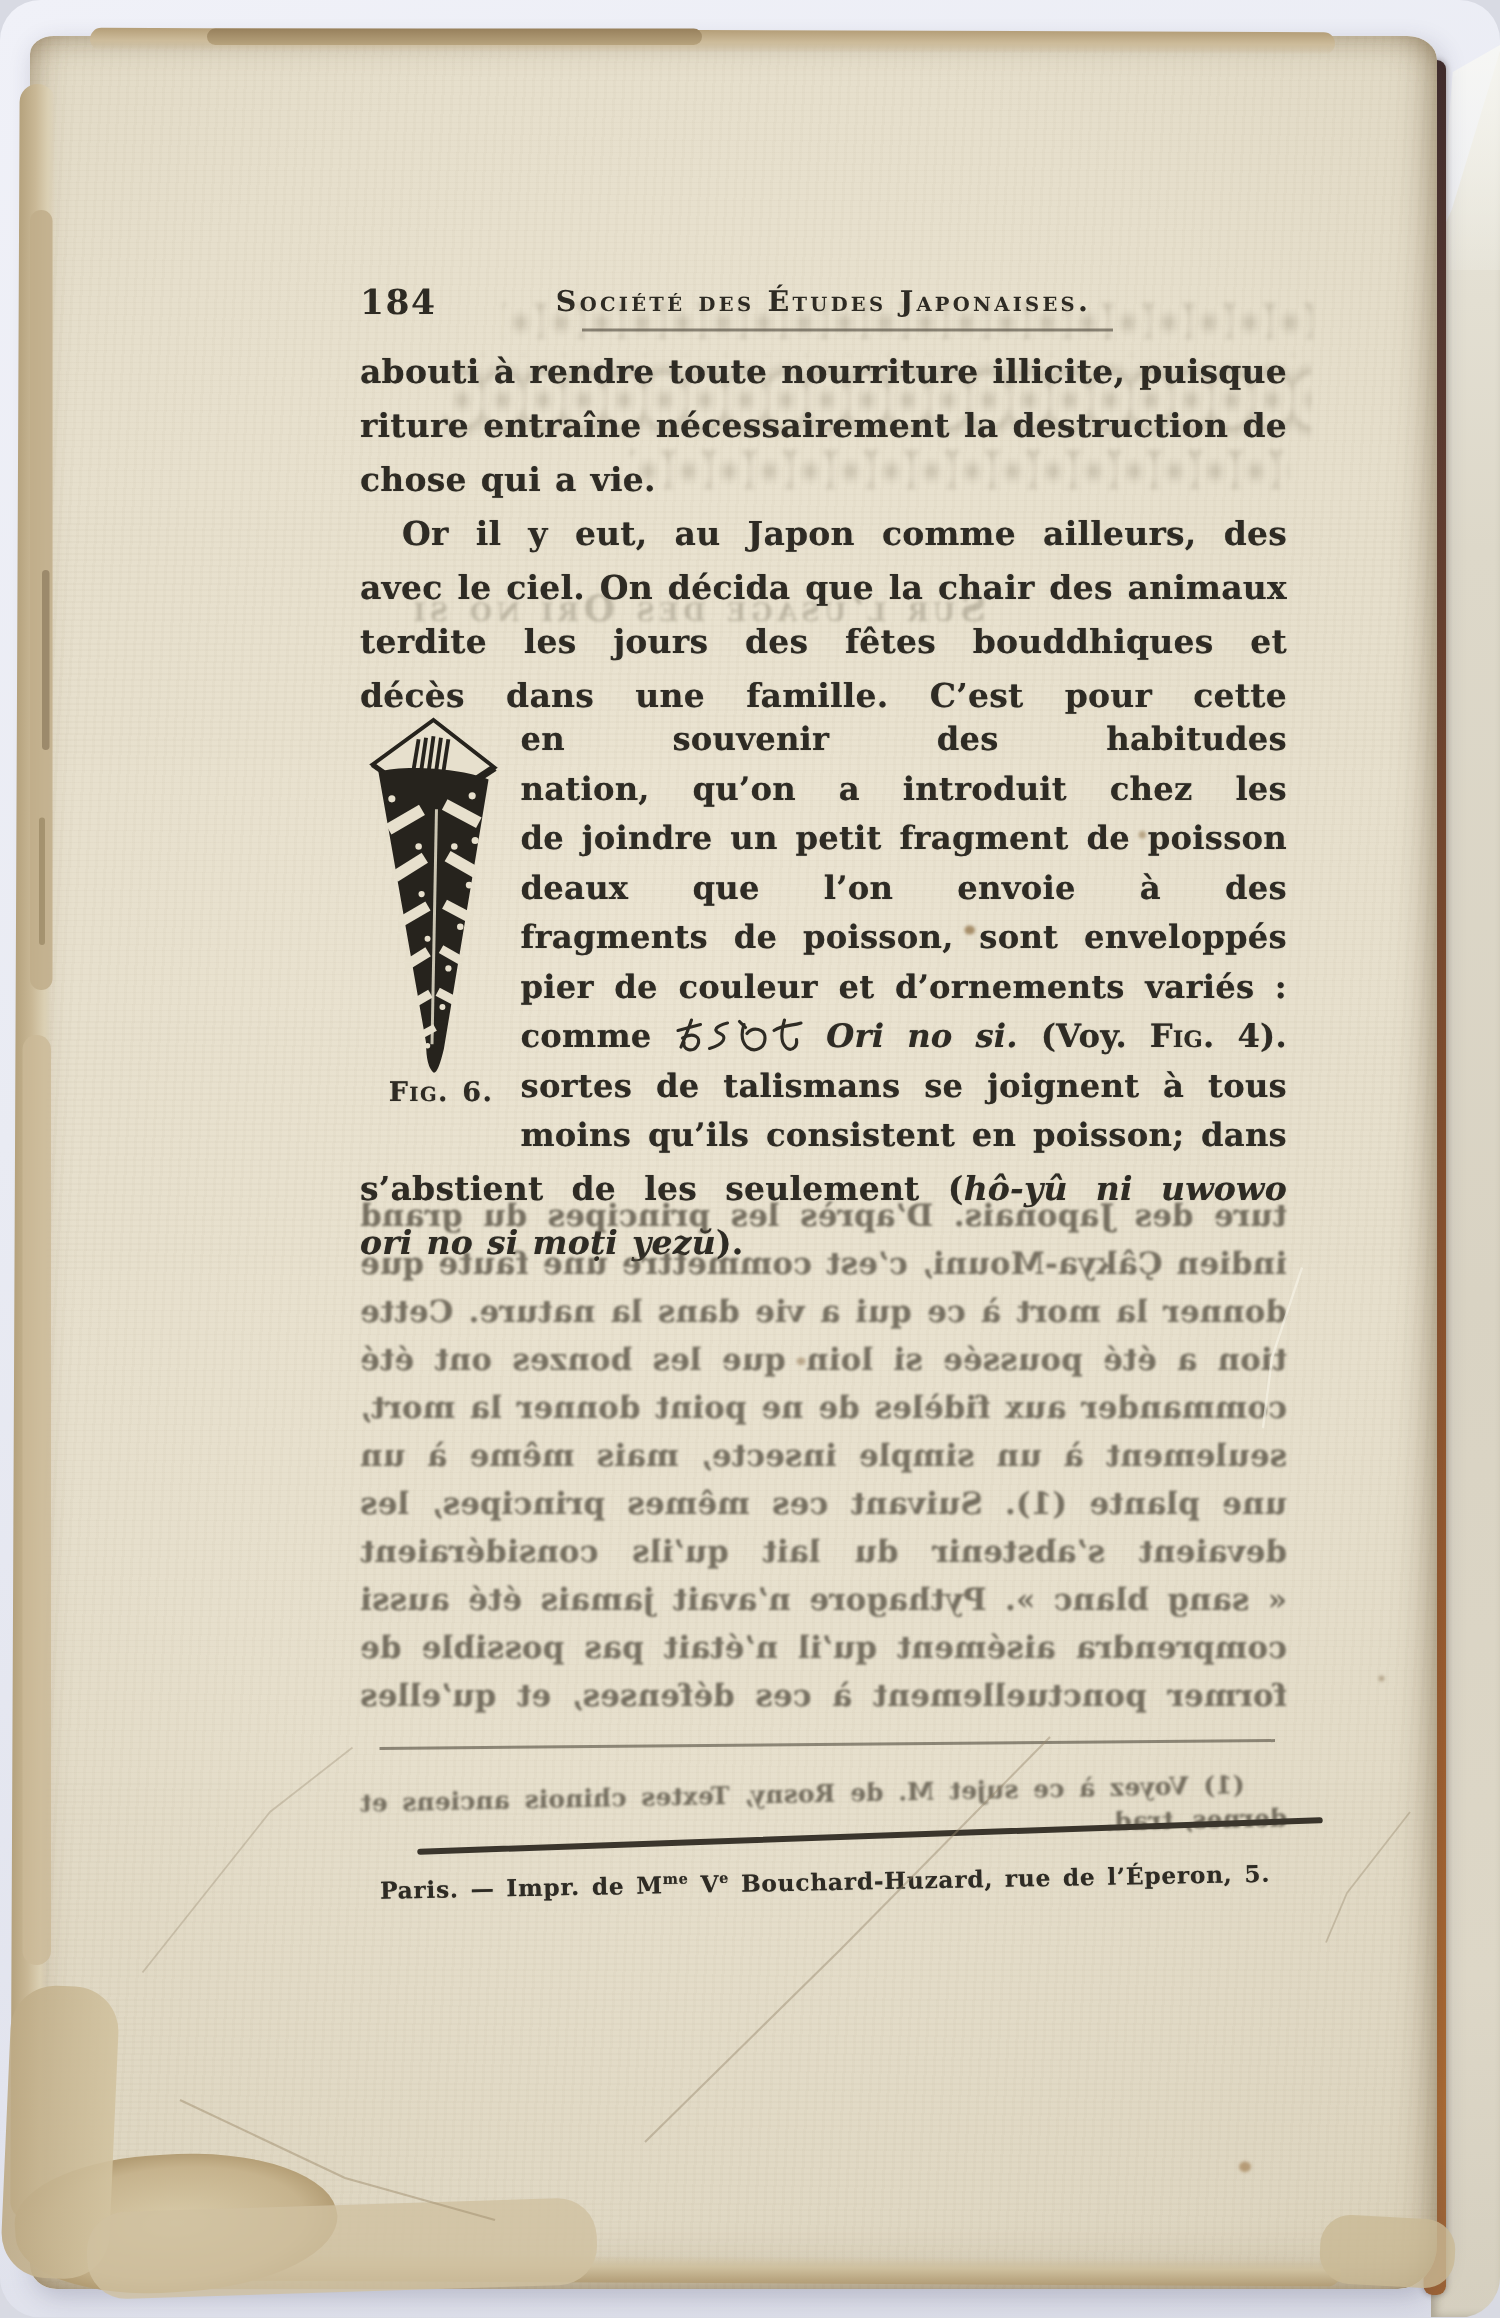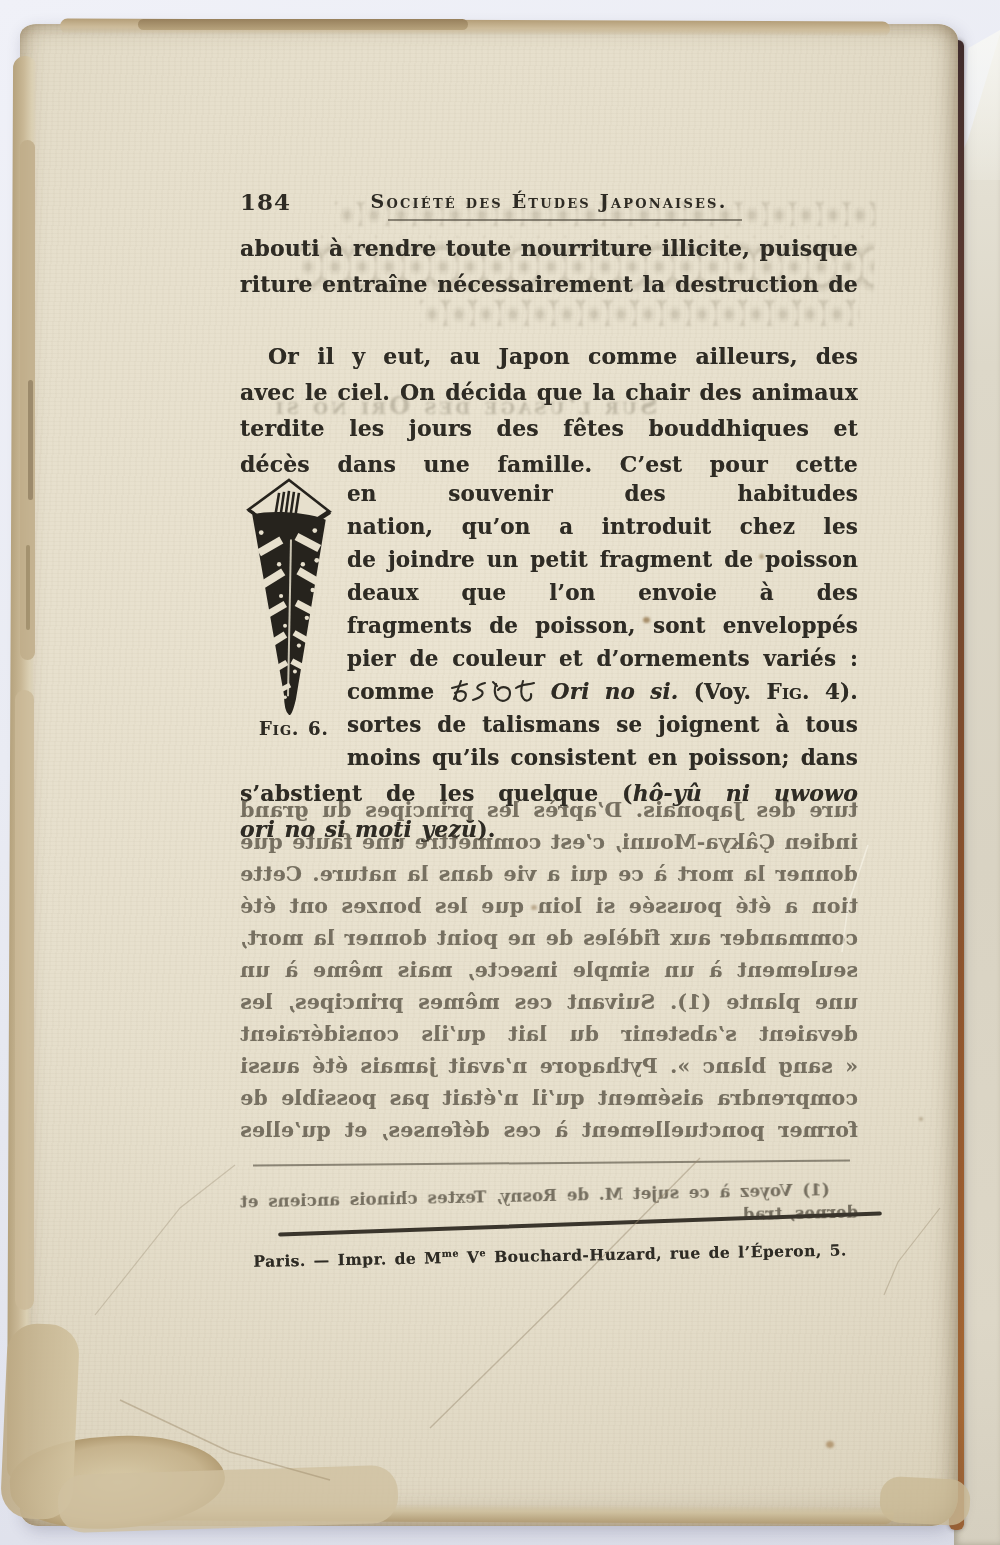--- a/index.html
+++ b/index.html
@@ -1,19 +1,20 @@
 <!DOCTYPE html>
 <html style="--c-ink: #2e2b24; --c-paper: #e6dfcc; --c-page_edge_tan: #c2ae8a; --c-spine_brown: #8a5227; --c-neighbor_page: #dcd6c8; --c-backdrop: #e9ebf4; --c-ghost_ink: #685f4c;"><head>
 <meta charset="utf-8">
 <style>
   html,body{margin:0;padding:0;background:#d8dae3;}
   .photo{
     position:relative;width:1000px;height:1545px;overflow:hidden;
     background:linear-gradient(155deg,#f0f1f8 0%,#e9ebf3 38%,#e2e4ee 70%,#d9dbe6 100%);
     font-family:"DejaVu Serif","Liberation Serif",serif;
+    border-radius:27px;
   }
   
   .neighbor{
     position:absolute;right:0;top:34px;bottom:0;width:46px;
     background:linear-gradient(180deg,#e9e6db 0%,#ddd8c9 22%,#d9d3c3 55%,#ddd7c7 85%,#d5cfbf 100%);
     clip-path:polygon(30% 7%,100% 0,100% 100%,0 100%,0 9%);
     box-shadow:inset 3px 0 6px rgba(90,80,60,.35);
   }
   .neighbor-sheen{
     position:absolute;right:0;top:30px;width:42px;height:150px;
@@ -154,20 +155,21 @@
       <span class="pagenum">184</span>
       <span class="runtitle">Société des Études Japonaises.</span>
     </div>
     <div class="title-rule"></div>
 
     <div class="g-title">Sur l’usage des Ori no si</div>
 
     <div class="para p1">
         <div class="jl">abouti à rendre toute nourriture illicite, puisque toute nour-</div>
         <div class="jl">riture entraîne nécessairement la destruction de quelque</div>
+        <div class="jl last">chose qui a vie.</div>
       </div>
     <div class="para p2">
         <div class="jl ind">Or il y eut, au Japon comme ailleurs, des accomodements</div>
         <div class="jl">avec le ciel. On décida que la chair des animaux serait in-</div>
         <div class="jl">terdite les jours des fêtes bouddhiques et lorsqu’il y aurait un</div>
         <div class="jl">décès dans une famille. C’est pour cette dernière raison , et</div>
       </div>
 
     <div class="figure">
       <svg width="92" height="242" viewBox="0 0 88 244" xmlns="http://www.w3.org/2000/svg">
@@ -234,21 +236,21 @@
             <path d="M35 4 C27 6 25 9 30 11 C35 13 33 18 23 21"></path>
             <path d="M43 3 L47 7"></path>
             <path d="M46 5 C44 11 44 16 48 20 C53 24 60 21 60 14 C60 8 52 6 48 11"></path>
             <path d="M66 9 C72 5 78 6 84 4"></path>
             <path d="M73 2 C71 9 70 15 73 19 C76 24 82 21 81 15"></path>
           </svg><span> </span><span class="it">Ori no si.</span><span> (Voy. </span><span class="sc">Fig.</span><span> 4). Ces</span></div>
         <div class="jl">sortes de talismans se joignent à tous les présents, à</div>
         <div class="jl">moins qu’ils consistent en poisson; dans ce cas, on</div>
       </div>
     <div class="para p4">
-        <div class="jl"><span>s’abstient de les quelque (</span><span class="it">hô-yû ni uwowo sinzŭru toki,</span></div>
+        <div class="jl"><span>s’abstient de les seulement (</span><span class="it">hô-yû ni uwowo sinzŭru toki,</span></div>
         <div class="jl last"><span class="it">ori no si moṭi yezŭ</span><span>).</span></div>
       </div>
 
     <div class="para ghost g-para">
         <div class="jl">ture des Japonais. D’après les principes du grand législateur</div>
         <div class="jl">indien Çâkya-Mouni, c’est commettre une faute que de</div>
         <div class="jl">donner la mort à ce qui a vie dans la nature. Cette prohibi-</div>
         <div class="jl">tion a été poussée si loin que les bonzes ont été jusqu’à re-</div>
         <div class="jl">commander aux fidèles de ne point donner la mort, non-</div>
         <div class="jl">seulement à un simple insecte, mais même à un arbre ou à</div>

